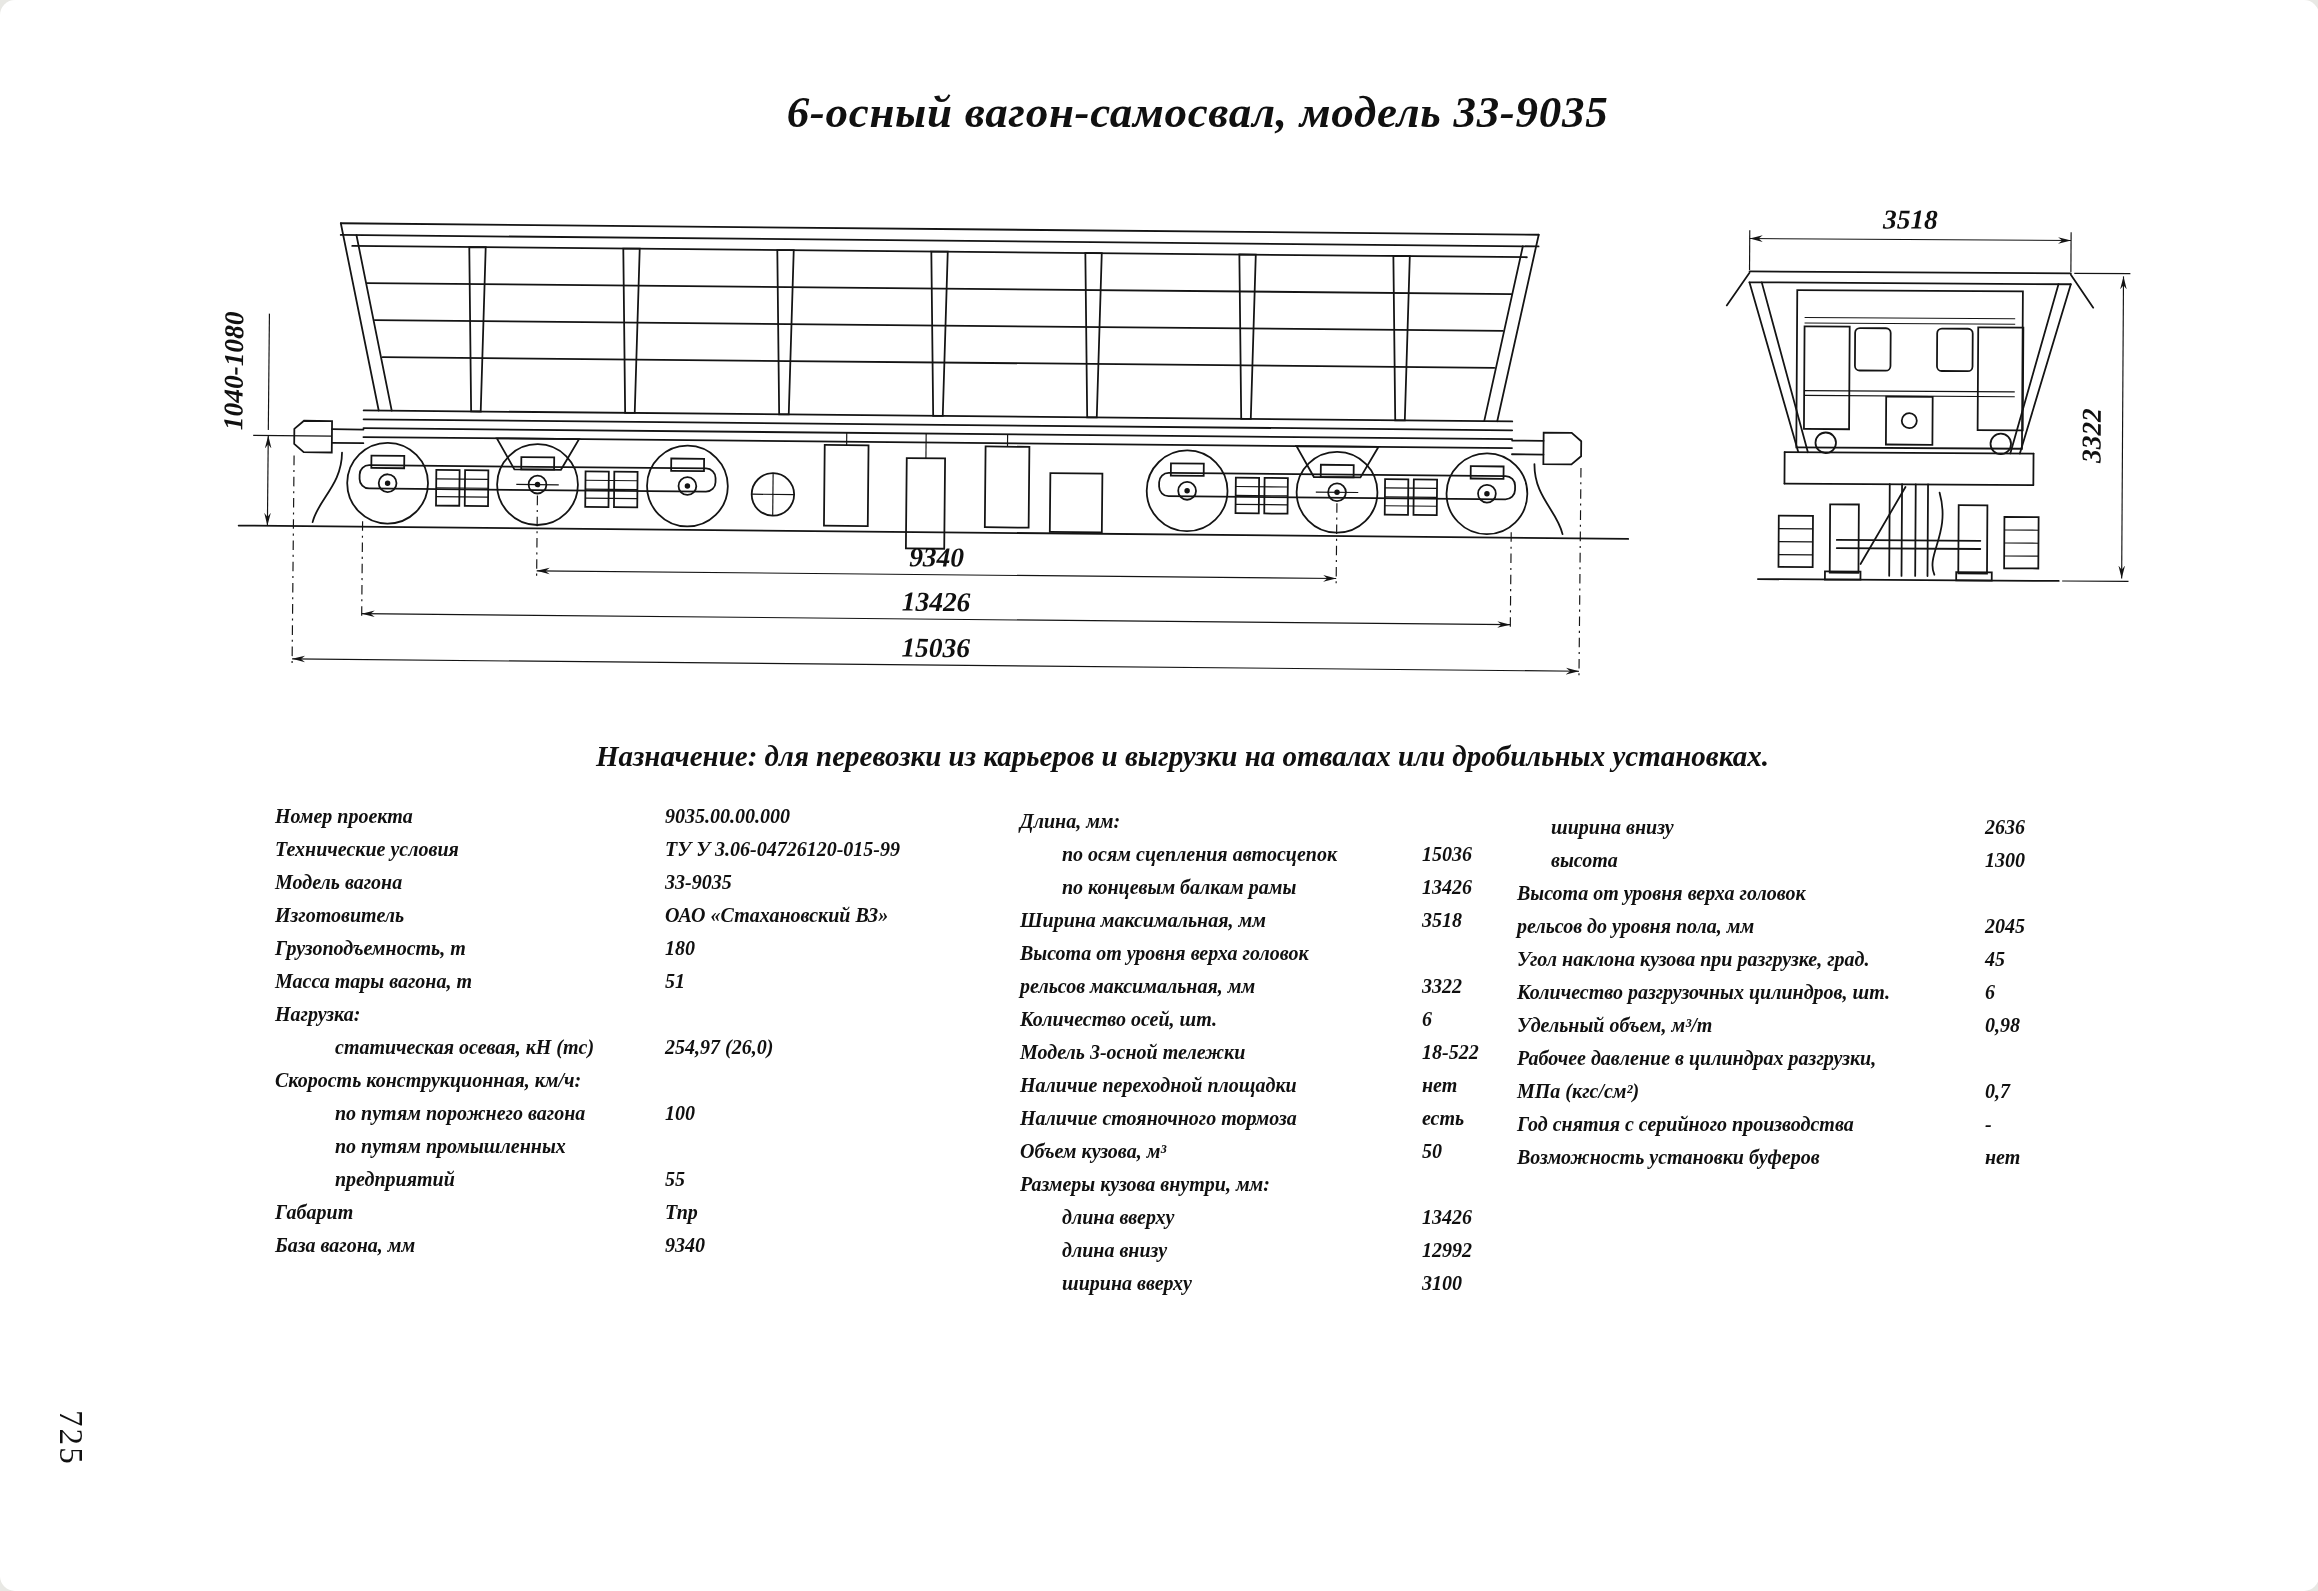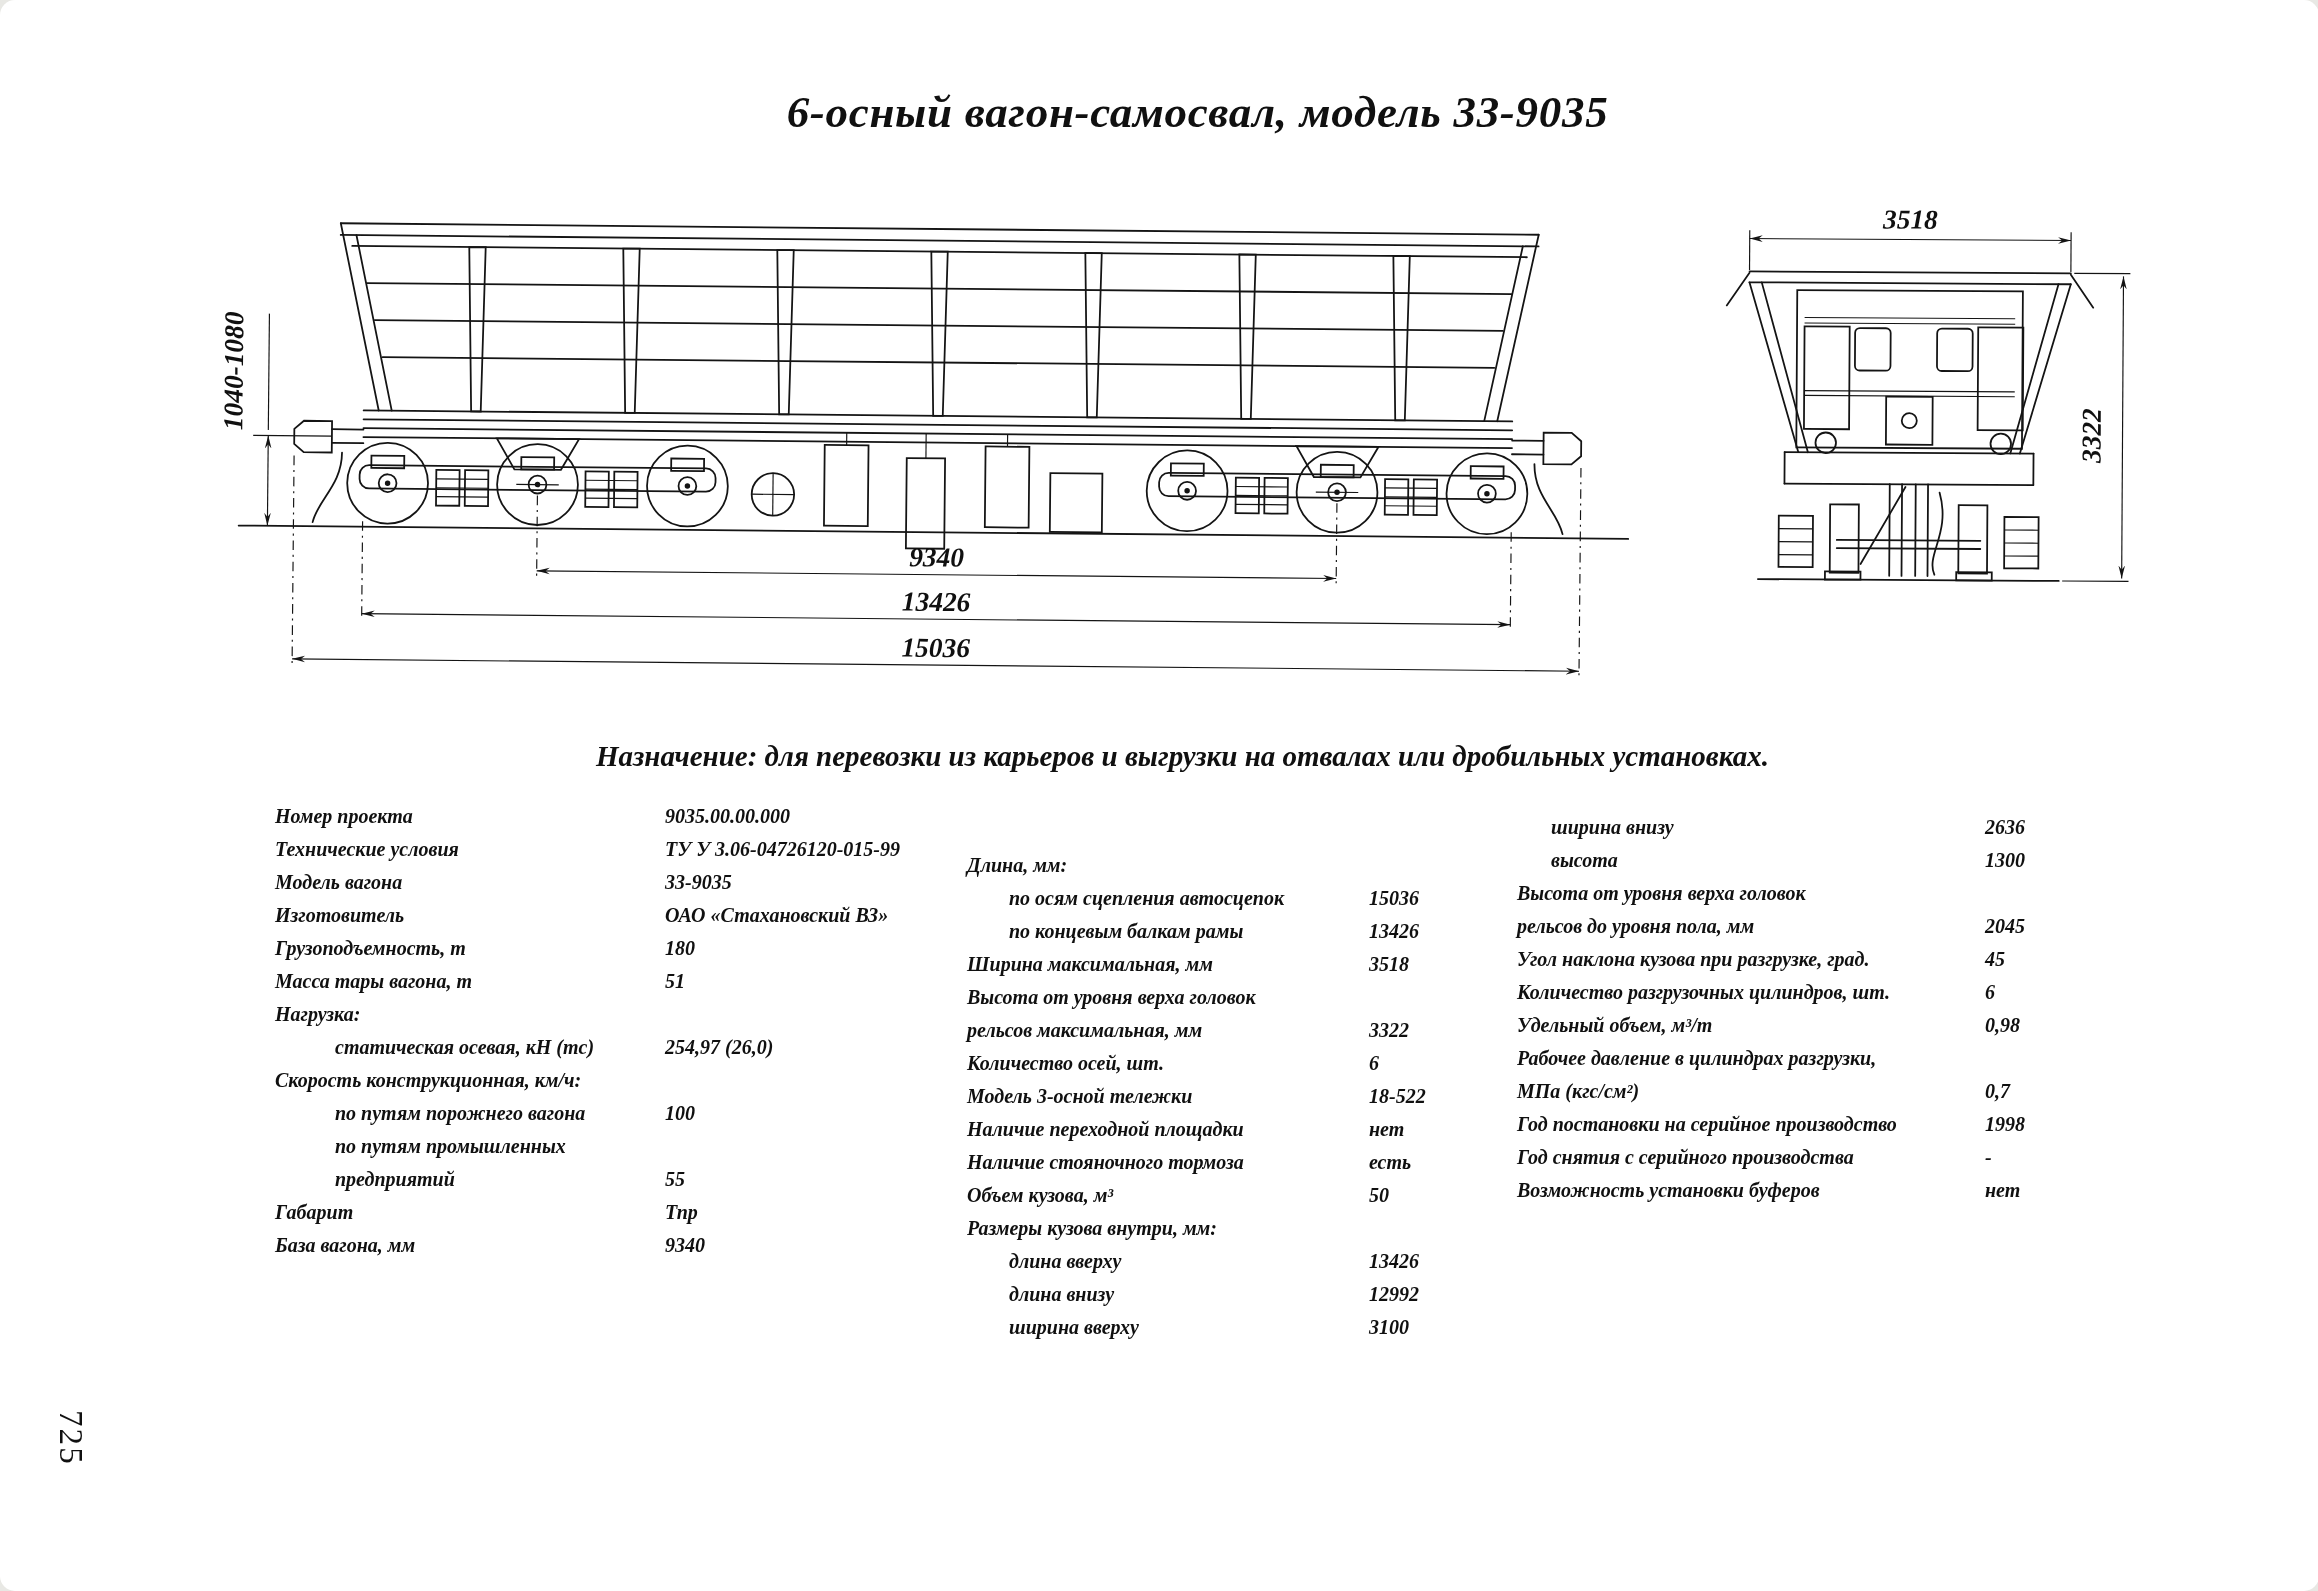--- a/index.html
+++ b/index.html
@@ -15,21 +15,21 @@
   .caption{
     position:absolute; top:740px; left:0; width:100%; text-align:center;
     font-size:29px; transform:translateX(23px);
   }
   .col{position:absolute; font-size:20px;}
   .col .row{position:relative; height:33px; white-space:nowrap;}
   .col .row .lbl{position:absolute; left:0; top:0;}
   .col .row.indent .lbl{left:var(--ind);}
   .col .row .val{position:absolute; left:var(--val); top:0;text-align:right;}
   .col1{left:275px; top:805px; width:725px; --val:390px; --ind:60px;}
-  .col2{left:967px; top:810px; width:520px;margin-top:44px; --val:402px; --ind:42px;}
+  .col2{left:1020px; top:810px; width:520px; --val:402px; --ind:42px;}
   .col3{left:1517px; top:816px; width:801px; --val:468px; --ind:34px;}
   .pagenum{
     position:absolute; left:89px; top:1410px;
     font-style:normal; font-weight:400; font-size:33px; letter-spacing:2.1px;
     transform:rotate(90deg); transform-origin:top left;
   }
   .sideview{position:absolute; left:171px; top:198px; transform:rotate(0.55deg);}
   .endview{position:absolute; left:1670px; top:171px; transform:rotate(0.35deg);}
   svg{overflow:visible;}
   svg .ln{stroke:#141414; stroke-width:2.6; fill:none; stroke-linecap:round;}
@@ -429,24 +429,20 @@
       </div>
       <div class="row">
         <span class="lbl">Рабочее давление в цилиндрах разгрузки,</span>
         <span class="val"></span>
       </div>
       <div class="row">
         <span class="lbl">МПа (кгс/см²)</span>
         <span class="val">0,7</span>
       </div>
       <div class="row">
-        <span class="lbl">Год постановки на серийное производство</span>
-        <span class="val">1998</span>
-      </div>
-      <div class="row">
         <span class="lbl">Год снятия с серийного производства</span>
         <span class="val">-</span>
       </div>
       <div class="row">
         <span class="lbl">Возможность установки буферов</span>
         <span class="val">нет</span>
       </div>
     </div>
 
   <div class="pagenum">725</div>

